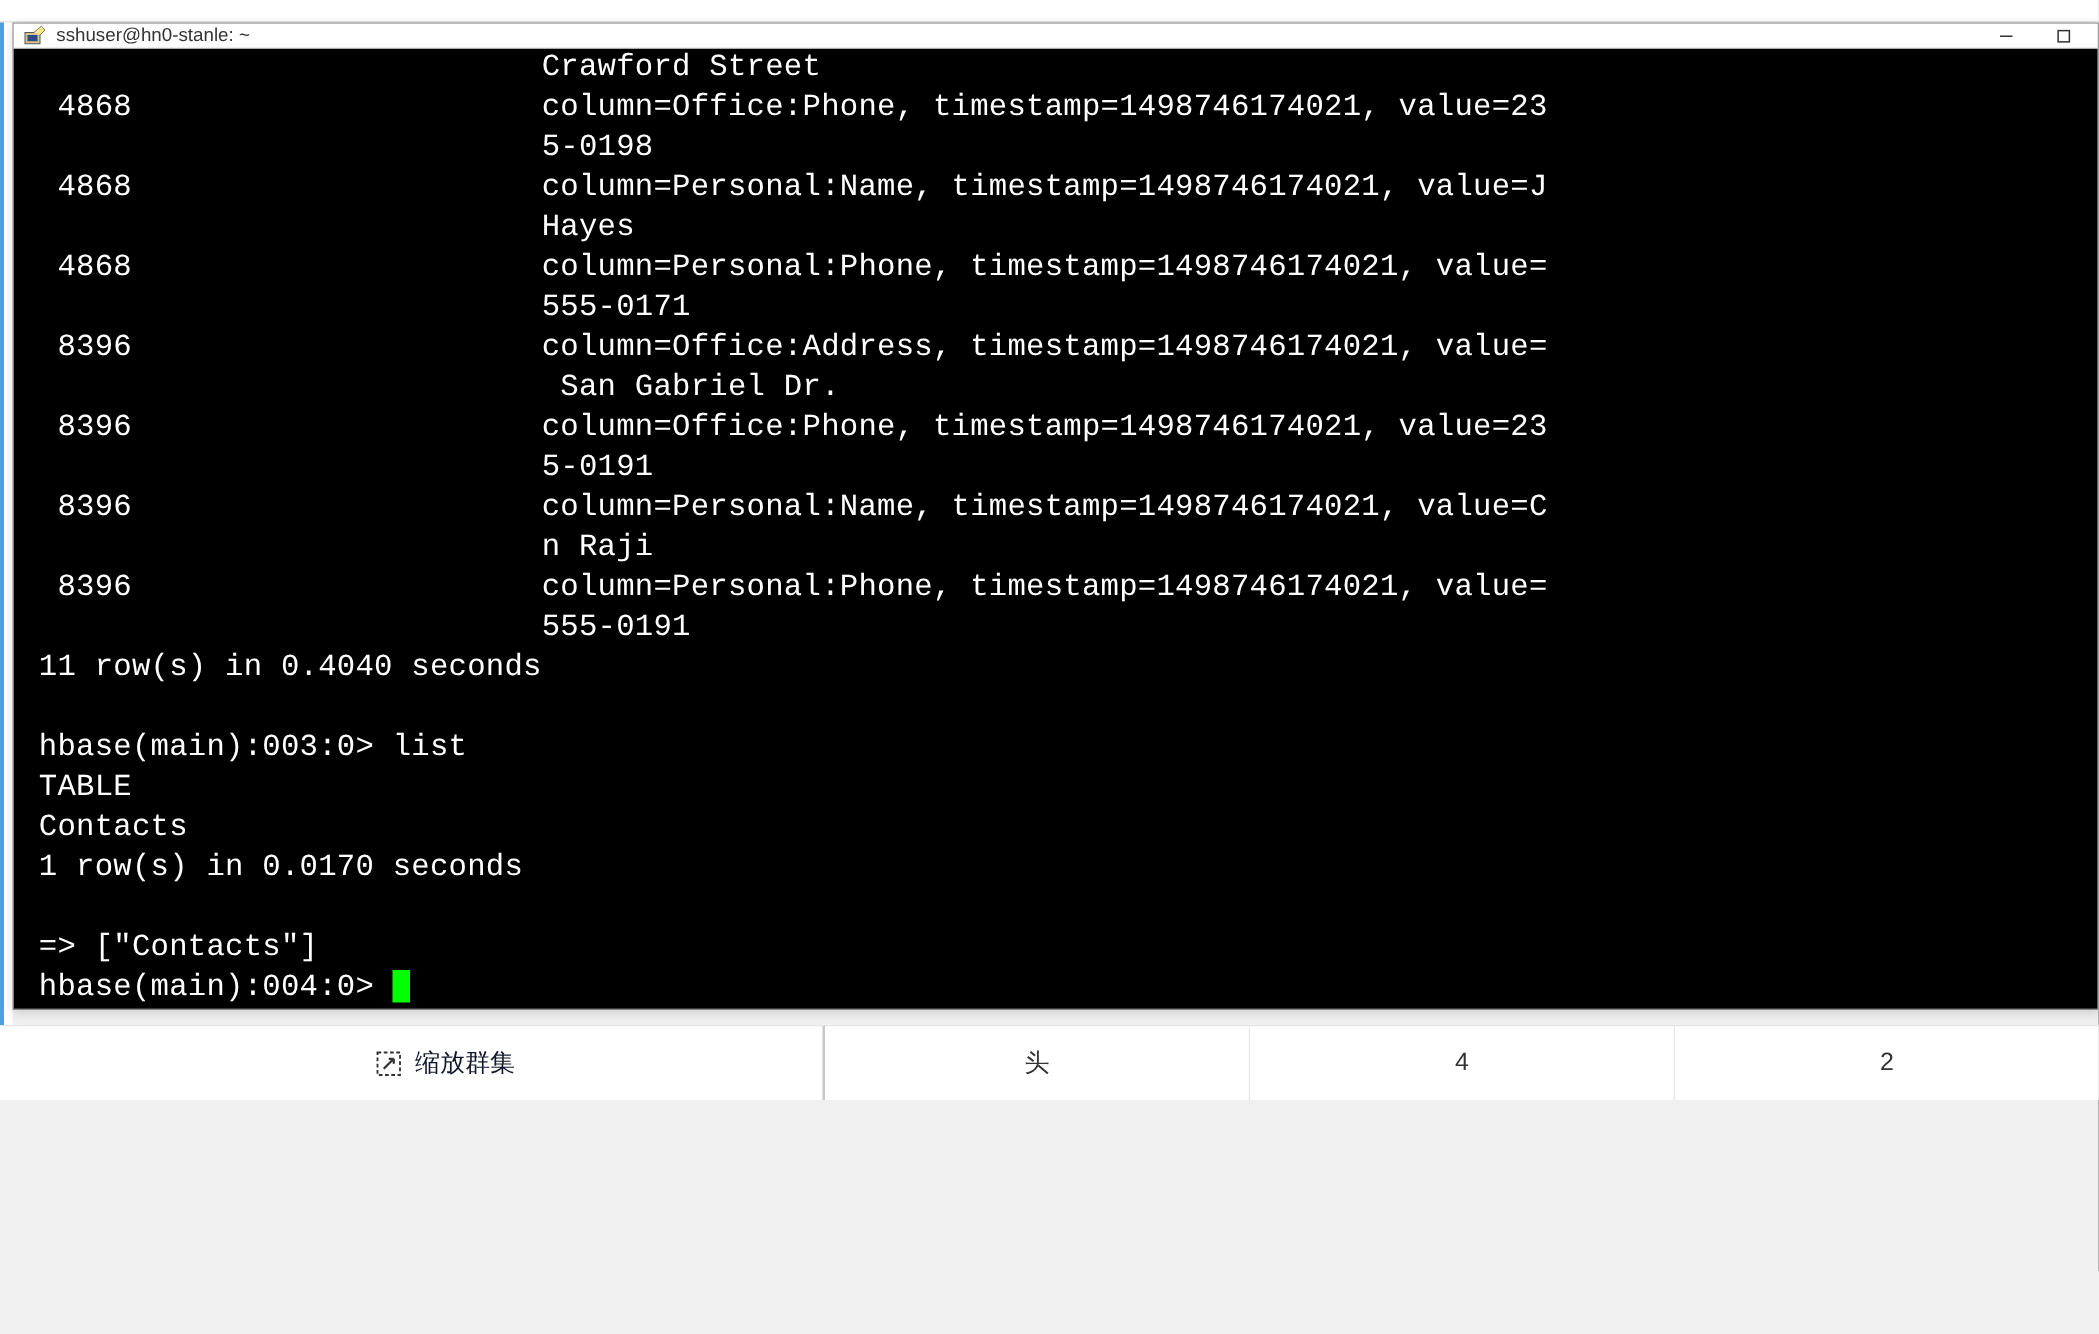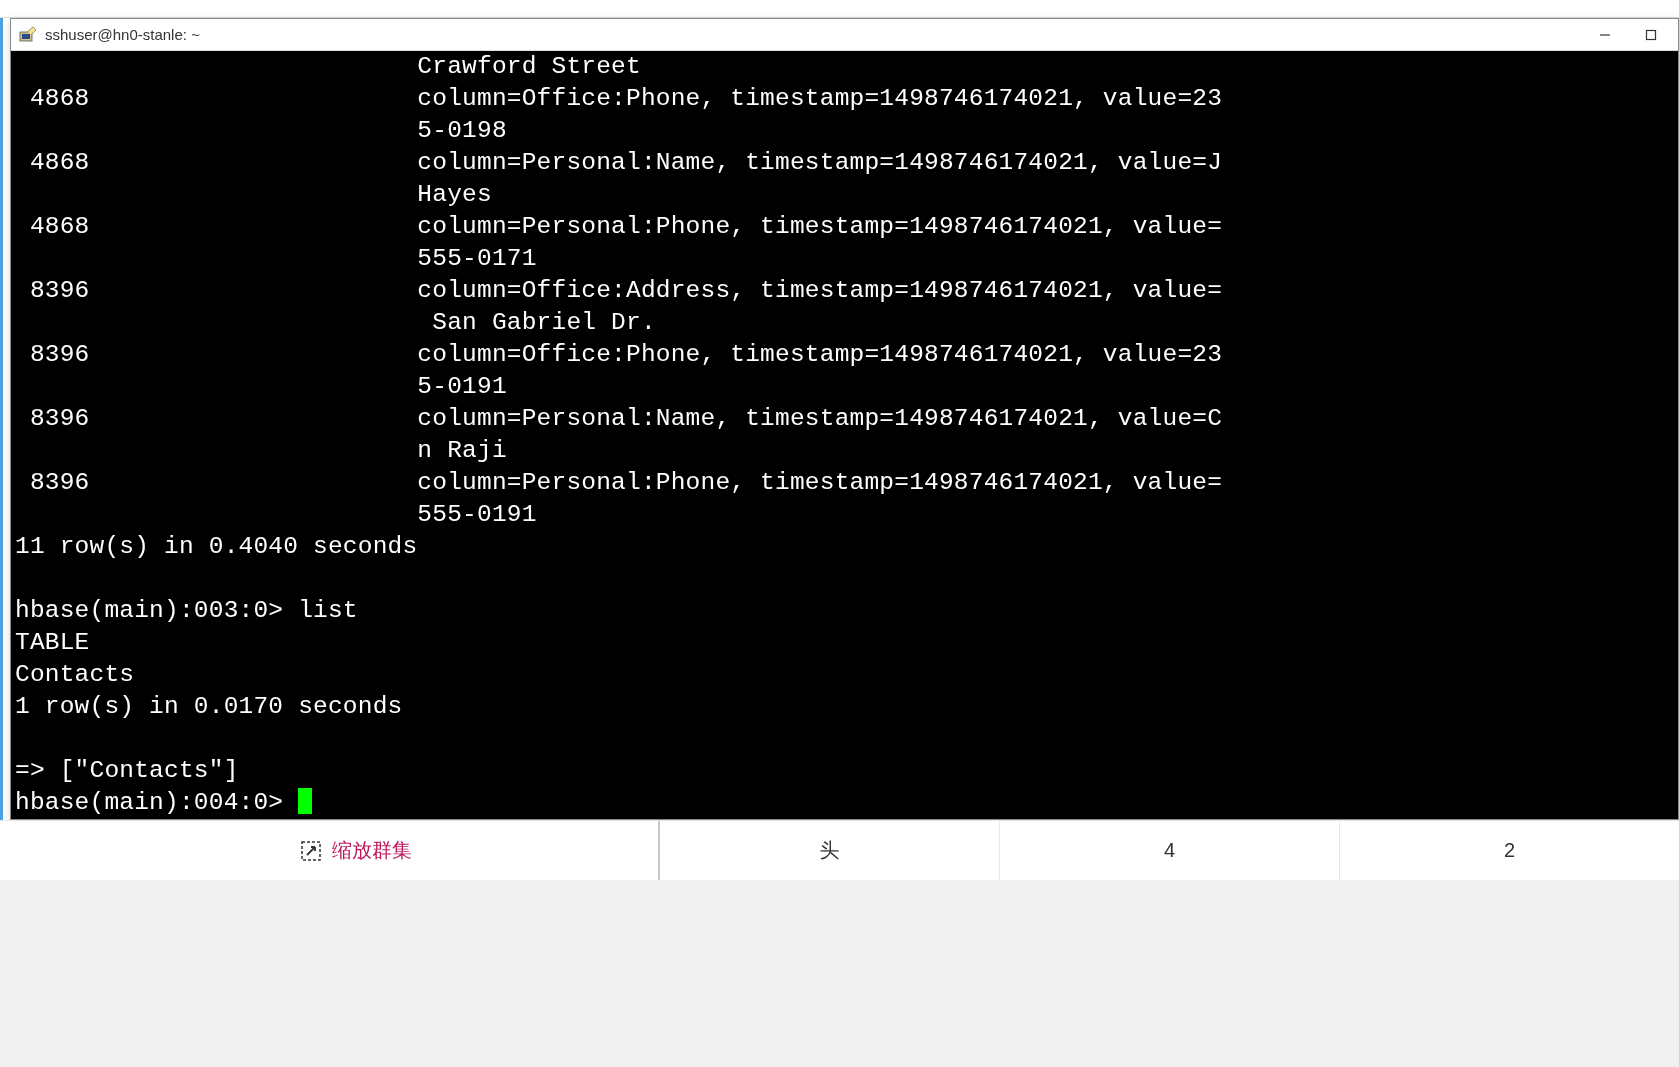--- a/index.html
+++ b/index.html
@@ -29,21 +29,21 @@
       top: 18px;
       left: 10px;
       right: 0;
       background: #fff;
       border: 1px solid #888;
       box-shadow: 0 2px 8px rgba(0,0,0,0.15);
     }
     .title-bar {
       display: flex;
       align-items: center;
-      height: 32px;
+      height: 20px;
       background: #fff;
       padding: 0 4px;
       border-bottom: 1px solid #ddd;
     }
     .title-bar .app-icon {
       width: 18px;
       height: 18px;
       margin-right: 8px;
       margin-left: 4px;
       display: flex;
@@ -68,21 +68,21 @@
       font-size: 14px;
       color: #333;
       cursor: pointer;
     }
     .terminal-body {
       background: #000;
       color: #fff;
       font-family: "Consolas", "Courier New", monospace;
       font-size: 24.5px;
       line-height: 32px;
-      padding: 0 4px 4px 4px;
+      padding: 0 4px 4px 20px;
       white-space: pre;
       overflow: hidden;
       height: 768px;
       letter-spacing: 0.2px;
     }
     .terminal-body .cursor {
       display: inline-block;
       width: 14px;
       height: 26px;
       background: #00ff00;
@@ -105,21 +105,21 @@
       display: flex;
       align-items: center;
       padding-left: 300px;
       border-top: 1px solid #e8e8e8;
     }
     .scale-item {
       display: flex;
       align-items: center;
       gap: 10px;
       font-size: 20px;
-      color: #be185d;
+      color: #0f172a;
     }
     .scale-icon {
       width: 22px;
       height: 22px;
       display: inline-flex;
       align-items: center;
       justify-content: center;
     }
     .bottom-table {
       flex: 1;

